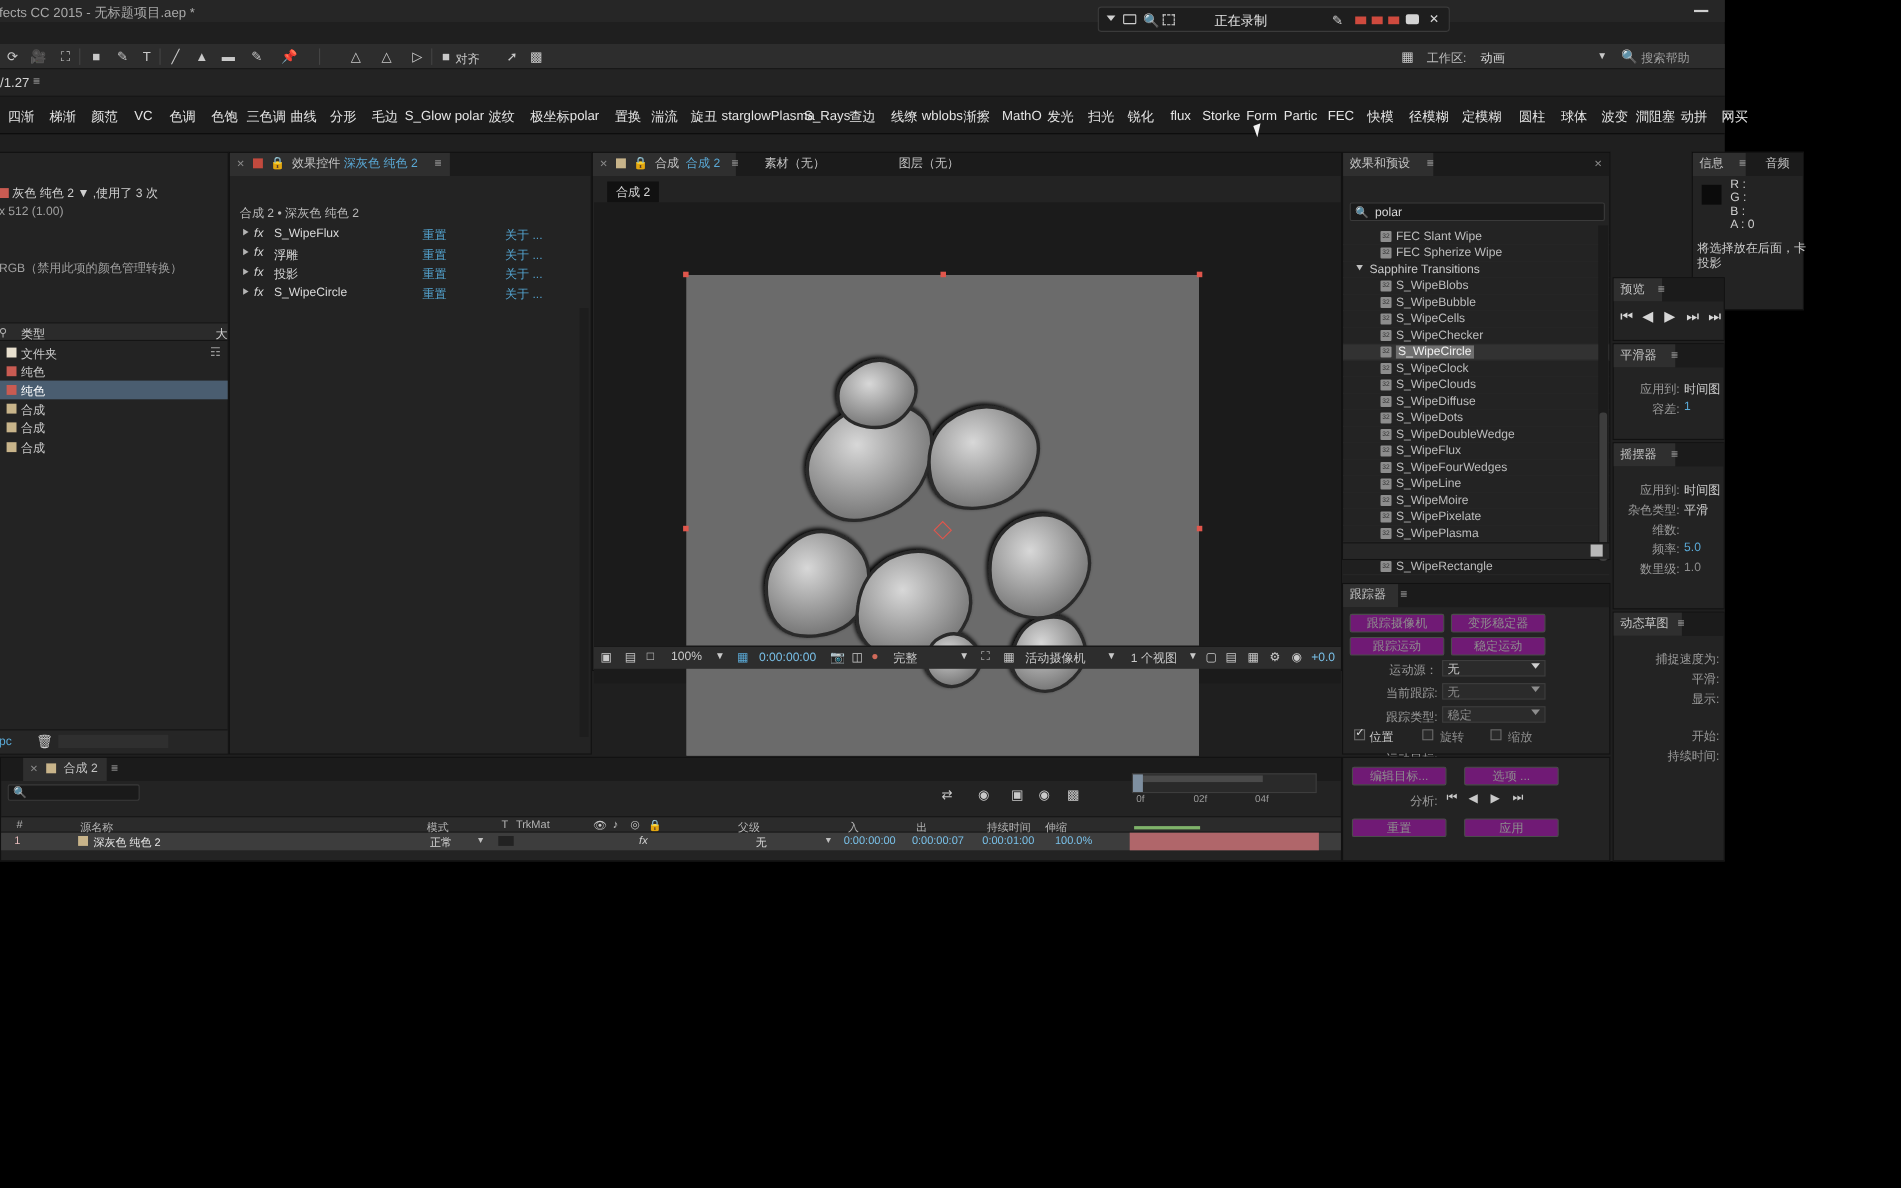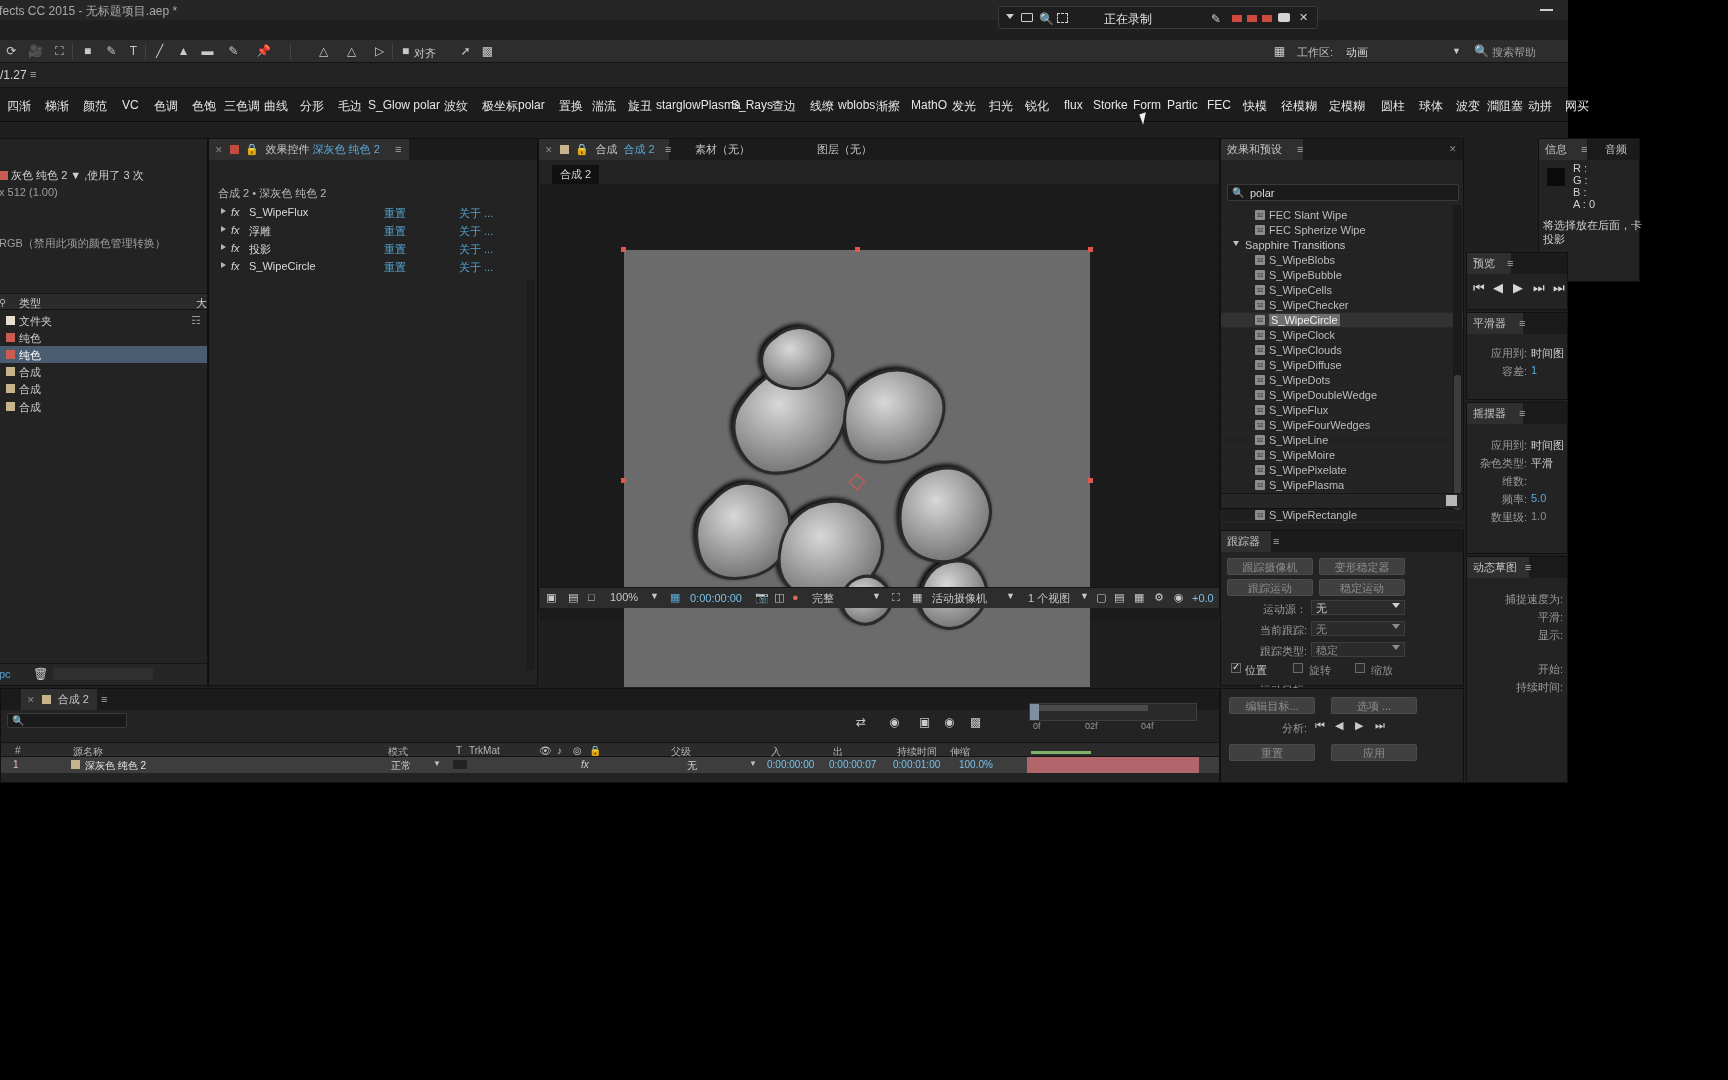--- a/index.html
+++ b/index.html
@@ -72,21 +72,21 @@
   .fxitem { position:absolute; left:0; width:100%; height:15px; font-size:11px; color:#bdbdbd; border-bottom:1px solid #272727;}
   .fxitem.hl { background:#323232; }
   .fxitem .ic { position:absolute; left:34px; top:2px; width:10px; height:10px; background:#8d8d8d; color:#303030; font-size:6px; text-align:center; line-height:10px; border-radius:1px;}
   .fxitem .lb { position:absolute; left:48px; top:1px; white-space:nowrap;}
   .fxitem .lb.selhl { background:#6e6e6e; color:#f0f0f0; padding:0 2px;}
   .fxitem.grp .lb { left:24px; color:#c9c9c9;}
   .fxitem .gt { position:absolute; left:12px; top:3px; width:0;height:0;border-top:5px solid #c0c0c0;border-left:3.5px solid transparent;border-right:3.5px solid transparent;}
 
   
   #trk { left:1220px; top:530px; width:244px; height:156px; }
-  .tbtn { position:absolute; height:17px; background:#404040; border:1px solid #4b4b4b; border-radius:2px; font-size:11px; color:#8e8e8e; text-align:center; line-height:16px;}
+  .tbtn { position:absolute; height:17px; background:#701a75; border:1px solid #4b4b4b; border-radius:2px; font-size:11px; color:#8e8e8e; text-align:center; line-height:16px;}
   .tlab { position:absolute; font-size:11px; color:#9a9a9a; white-space:nowrap; text-align:right;}
   .tval { position:absolute; font-size:11px; color:#c9c9c9; white-space:nowrap;}
   .tdd { position:absolute; height:15px; background:#2b2b2b; border:1px solid #3d3d3d;}
   .chk { position:absolute; width:10px; height:10px; border:1px solid #6a6a6a; background:#2a2a2a;}
   
   .rp { position:absolute; background:#232323; border:1px solid #111; }
   .rlab { position:absolute; font-size:11px; color:#9a9a9a; white-space:nowrap; text-align:right;}
   .rval { position:absolute; font-size:11px; color:#cfcfcf; white-space:nowrap;}
   .rnum { position:absolute; font-size:11px; color:#5aa9d6; white-space:nowrap;}
   

